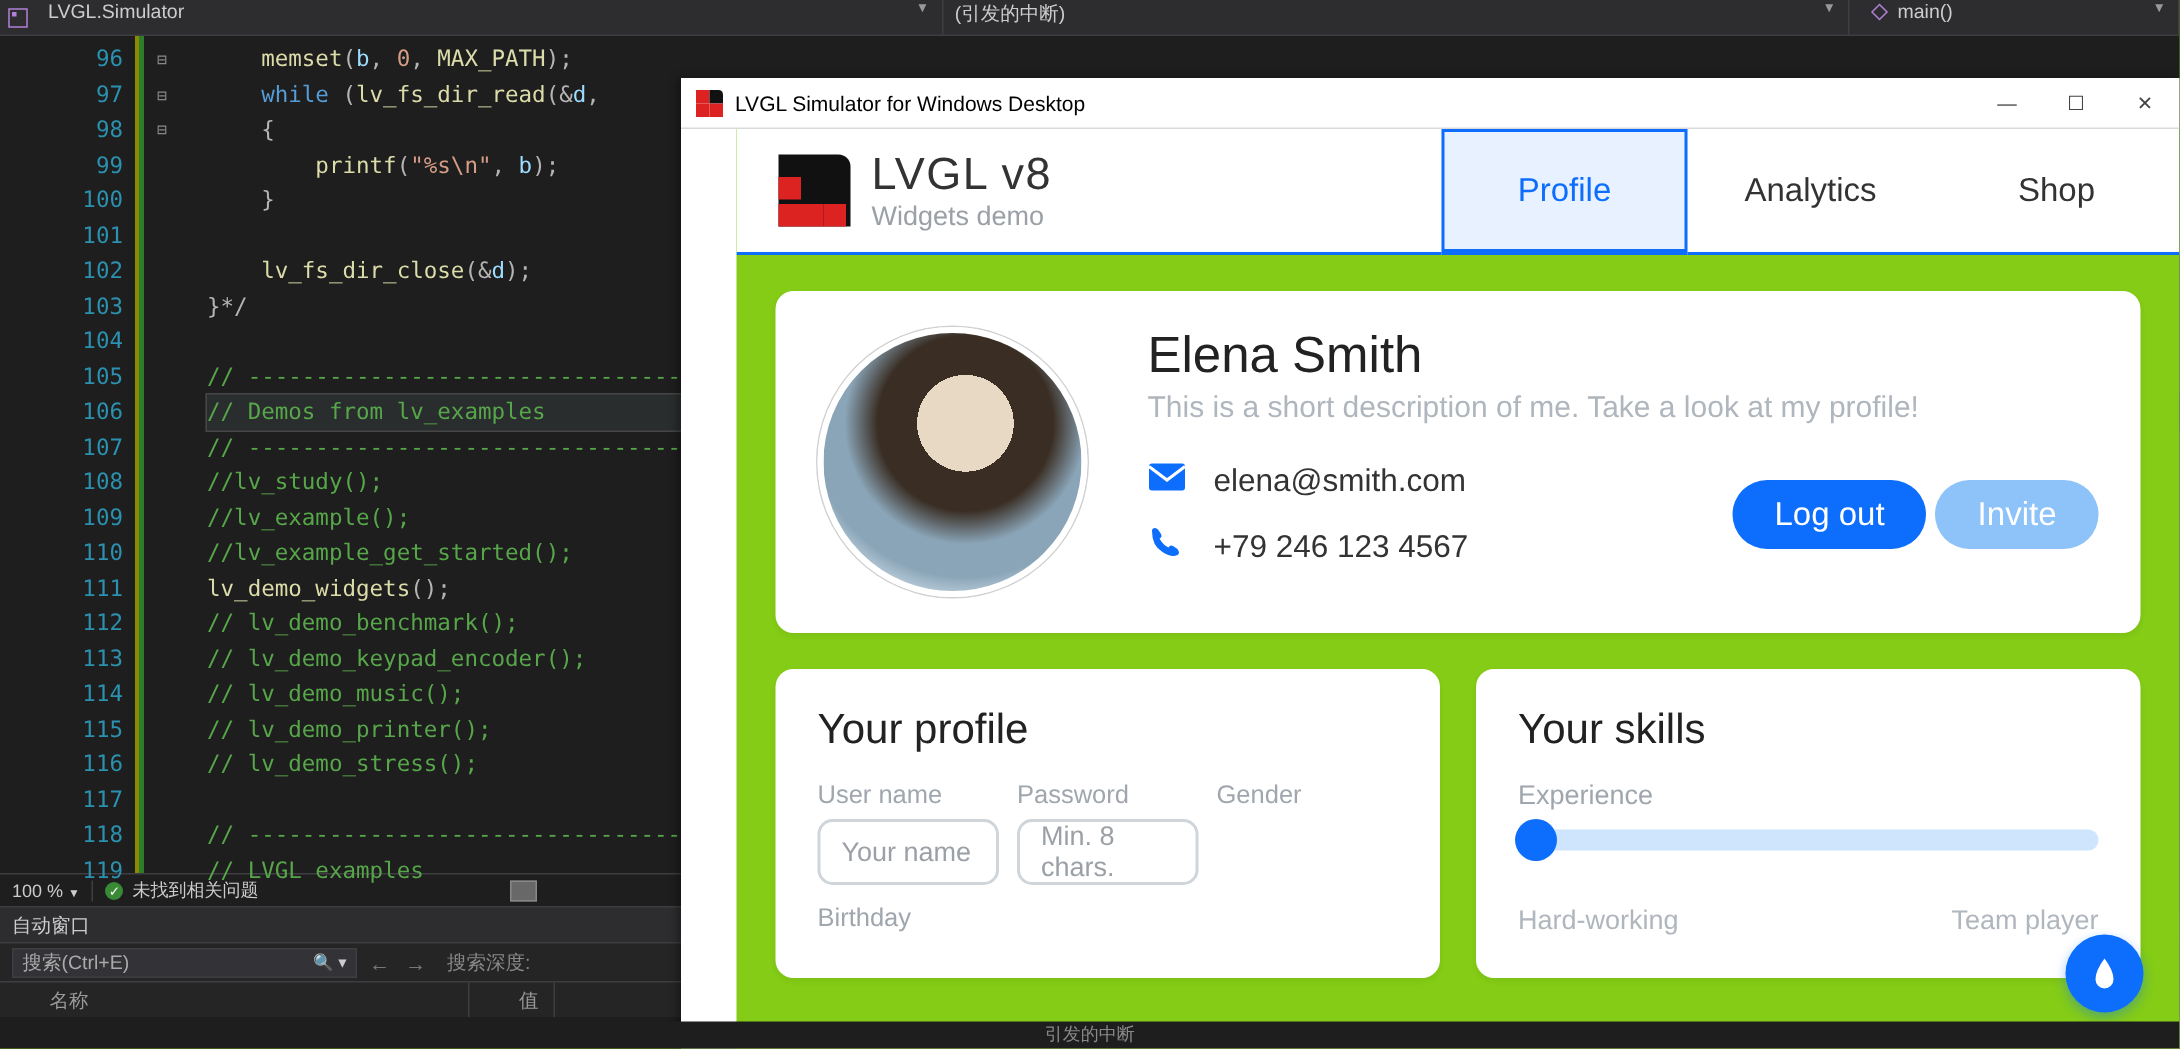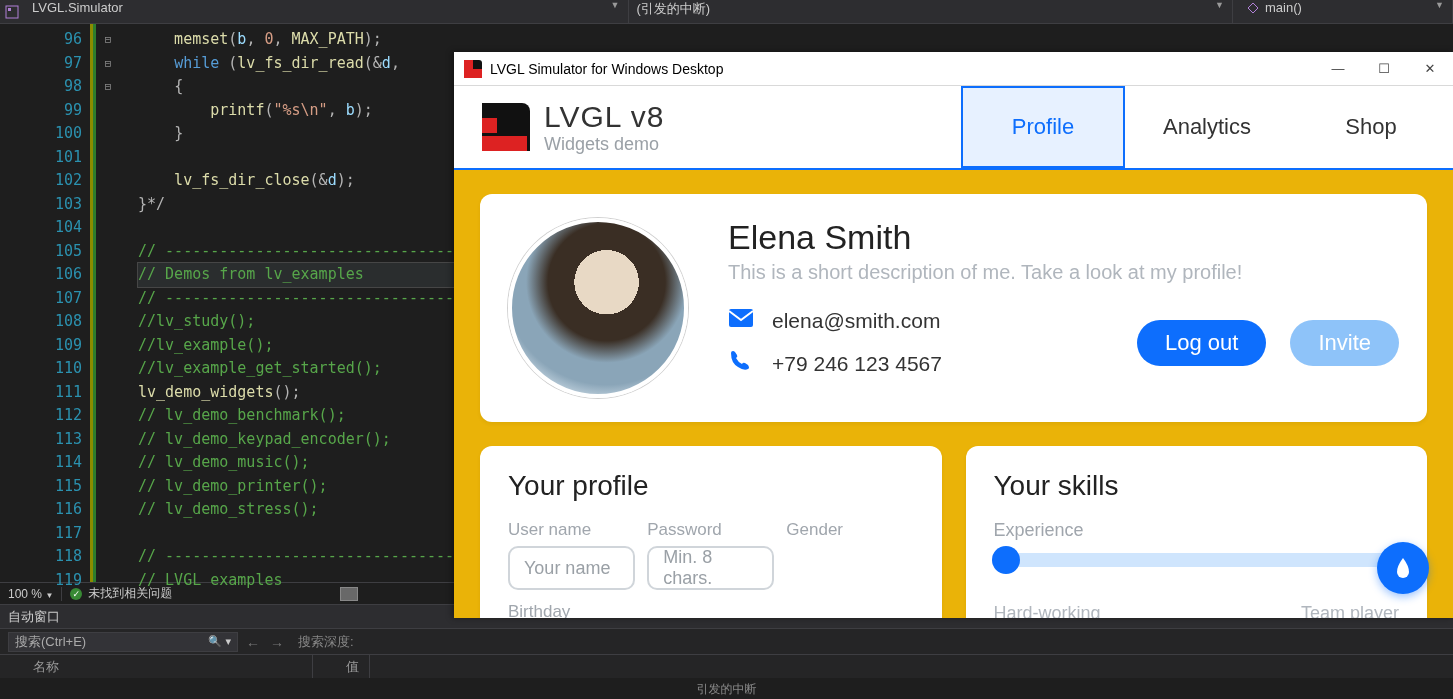--- a/index.html
+++ b/index.html
@@ -128,21 +128,21 @@
   display: flex; align-items: center;
   border-top: 1px solid #3e3e42;
 }
 .col-head { padding: 0 10px; color: #999; border-right: 1px solid #3e3e42; height: 100%; display: flex; align-items: center; margin-left: 23px; }
 .col-head.c1 { width: 290px; }
 
 
 .sim-window {
   position: absolute;
   left: 454px; top: 52px;
-  width: 999px; height: 566px;
+  width: 999px; height: 647px;
   background: #fff;
   display: flex; flex-direction: column;
   box-shadow: -2px 0 6px rgba(0,0,0,.4);
 }
 .sim-titlebar {
   height: 34px; background: #fff;
   display: flex; align-items: center;
   border-bottom: 1px solid #d9d9d9;
 }
 .sim-titlebar .app-icon {
@@ -152,21 +152,21 @@
 .sim-titlebar .app-icon div { background: #d22; }
 .sim-titlebar .app-icon div:nth-child(2) { background: #111; border-top-right-radius: 3px; }
 .sim-title { color: #000; font-size: 14px; }
 .sim-winbtns { margin-left: auto; display: flex; }
 .sim-winbtn {
   width: 46px; height: 34px;
   display: flex; align-items: center; justify-content: center;
   color: #444; font-size: 13px;
 }
 
-.sim-body { flex: 1; background: #eab308; overflow: hidden; position: relative; }
+.sim-body { flex: 1; background: #84cc16; overflow: hidden; position: relative; margin-left: 37px; }
 
 .sim-header {
   height: 84px; background: #fff;
   border-bottom: 2px solid #0d6efd;
   display: flex; align-items: center;
   padding-left: 28px;
 }
 .brand { display: flex; align-items: center; gap: 14px; }
 .brand-icon {
   width: 48px; height: 48px; position: relative;
@@ -205,21 +205,21 @@
   background: radial-gradient(circle at 55% 35%, #e8d9c5 0 22%, #3a2e24 22% 40%, #8aa5b8 55% 70%, #d8e5ee 85%);
   border: 4px solid #fff;
   box-shadow: 0 0 0 1px #d0d0d0;
   flex-shrink: 0;
 }
 .profile-main { flex: 1; }
 .profile-name { font-size: 34px; color: #222; font-weight: 500; margin-bottom: 4px; }
 .profile-desc { font-size: 20px; color: #b0b6bd; margin-bottom: 24px; }
 .contact-row { display: flex; align-items: center; gap: 18px; font-size: 21px; color: #333; margin-bottom: 16px; }
 .contact-row .ic { color: #0d6efd; width: 26px; }
-.profile-actions { position: absolute; right: 54px; top: 234px; display: flex; gap: 24px; }
+.profile-actions { position: absolute; right: 54px; top: 234px; display: flex; gap: 6px; }
 .btn {
   height: 46px; padding: 0 28px; border-radius: 23px;
   display: inline-flex; align-items: center; justify-content: center;
   font-size: 22px; color: #fff; cursor: pointer;
 }
 .btn.primary { background: #0d6efd; }
 .btn.light { background: #8ec3f9; }
 
 .lower-row { display: flex; gap: 24px; margin-top: 24px; }
 .lower-row .card { flex: 1; }

